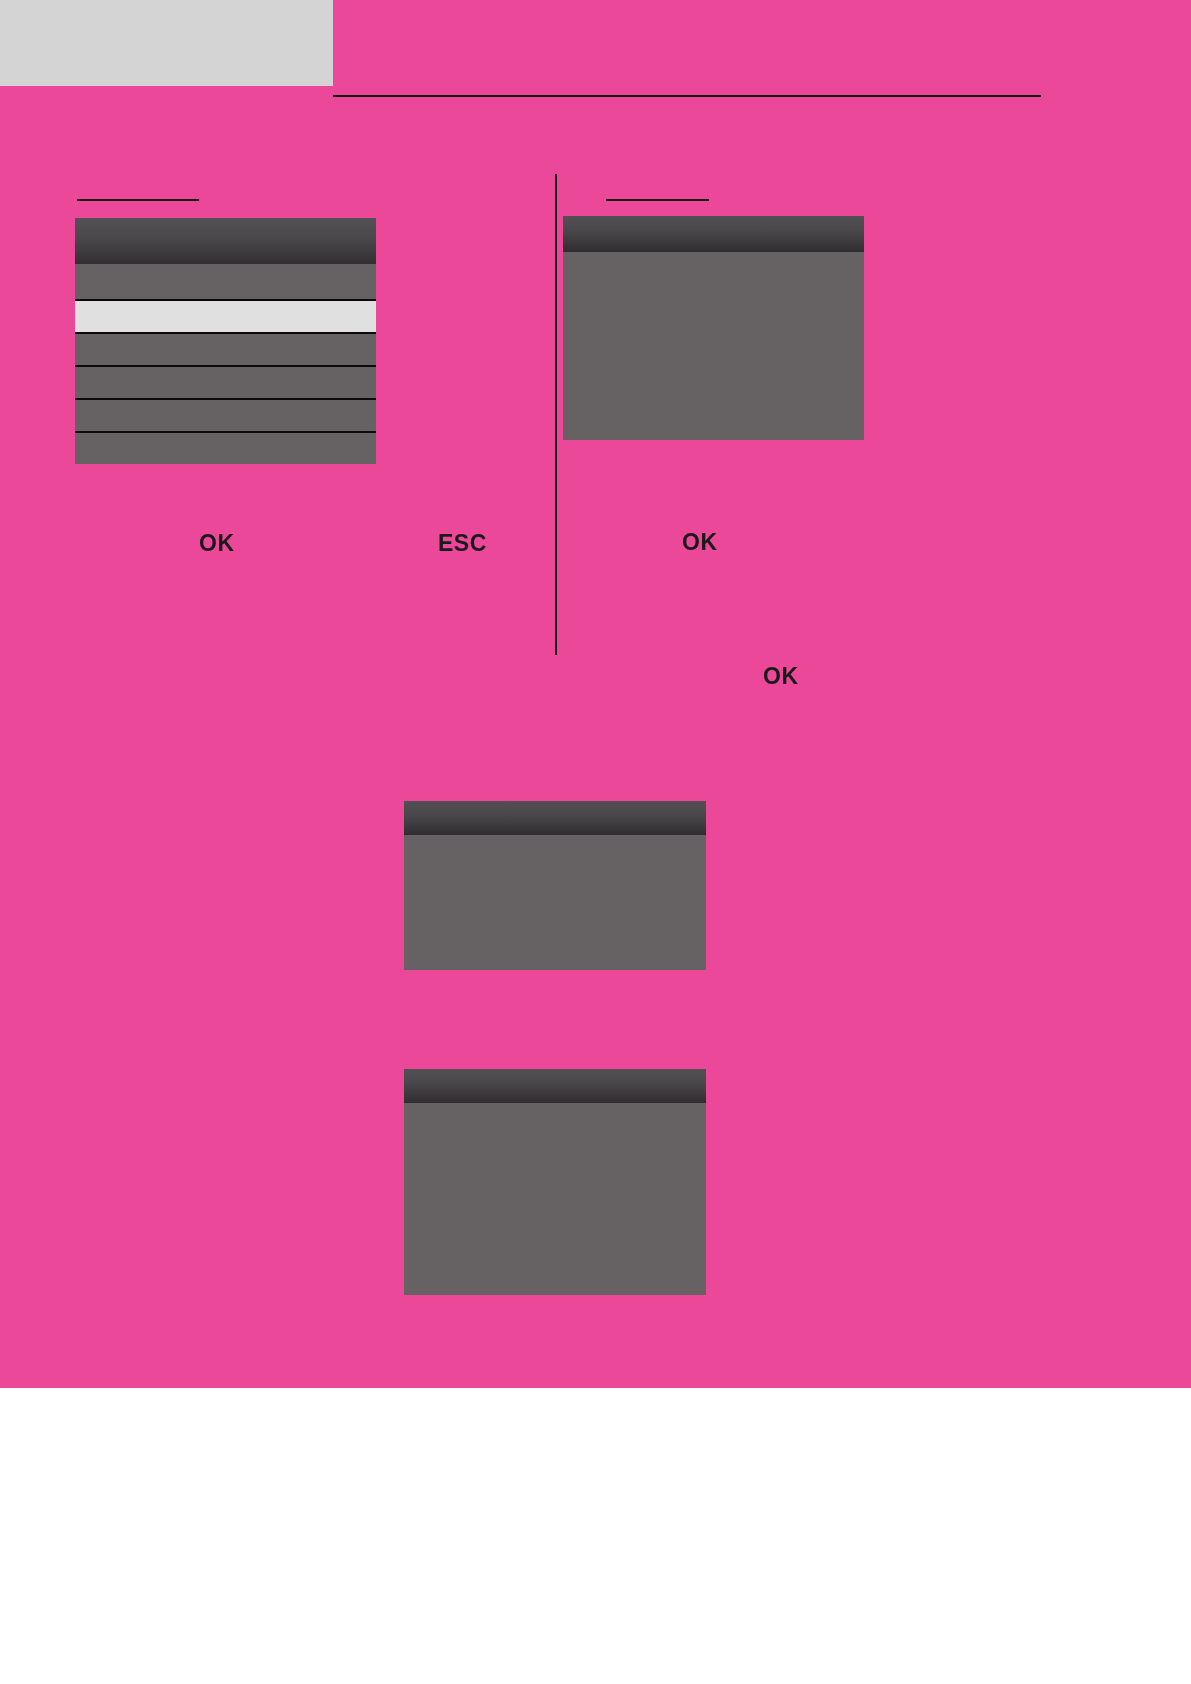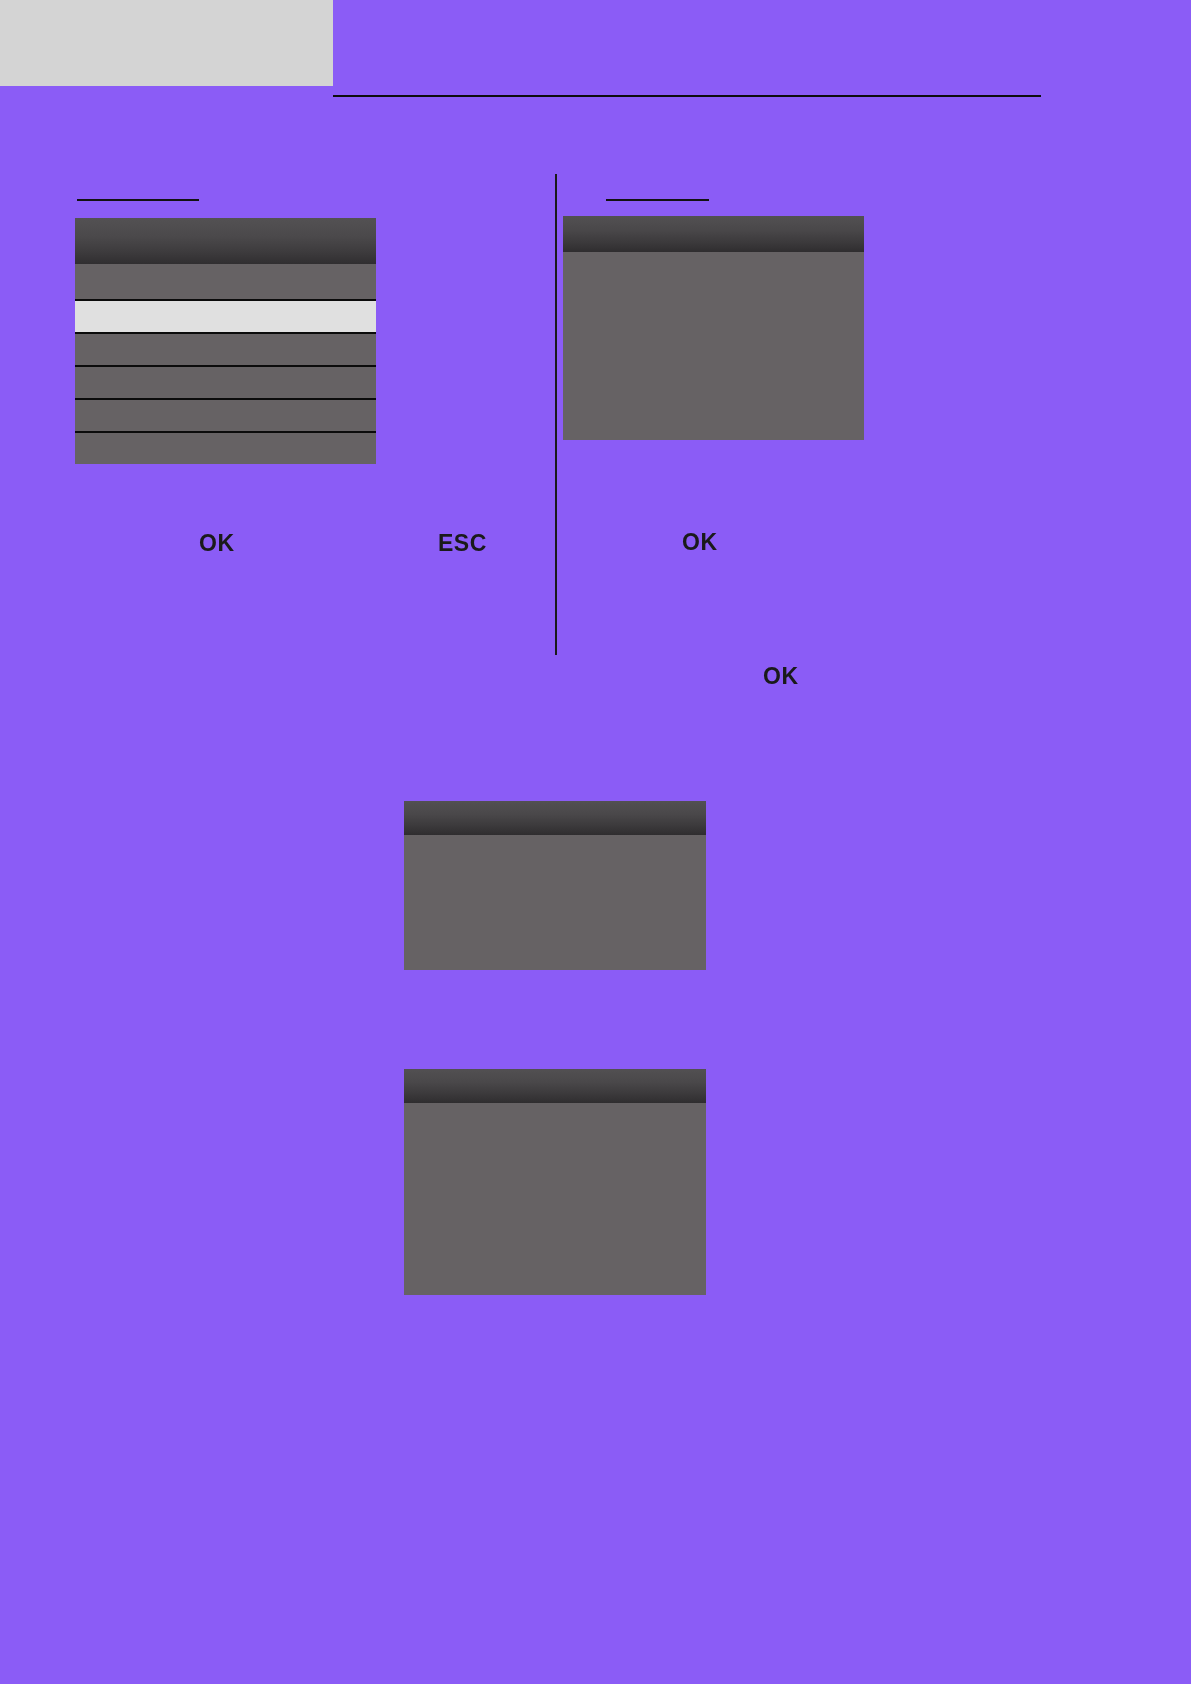--- a/index.html
+++ b/index.html
@@ -8,22 +8,22 @@
     background: #ffffff;
   }
   body {
     font-family: "Liberation Sans", sans-serif;
     -webkit-font-smoothing: antialiased;
   }
 
   #page {
     position: relative;
     width: 1191px;
-    height: 1684px;
-    background: #8b5cf6;
+    height: 1388px;
+    background: #ec4899;
     overflow: hidden;
   }
 
   
   .header-block {
     position: absolute;
     left: 0;
     top: 0;
     width: 333px;
     height: 86px;

